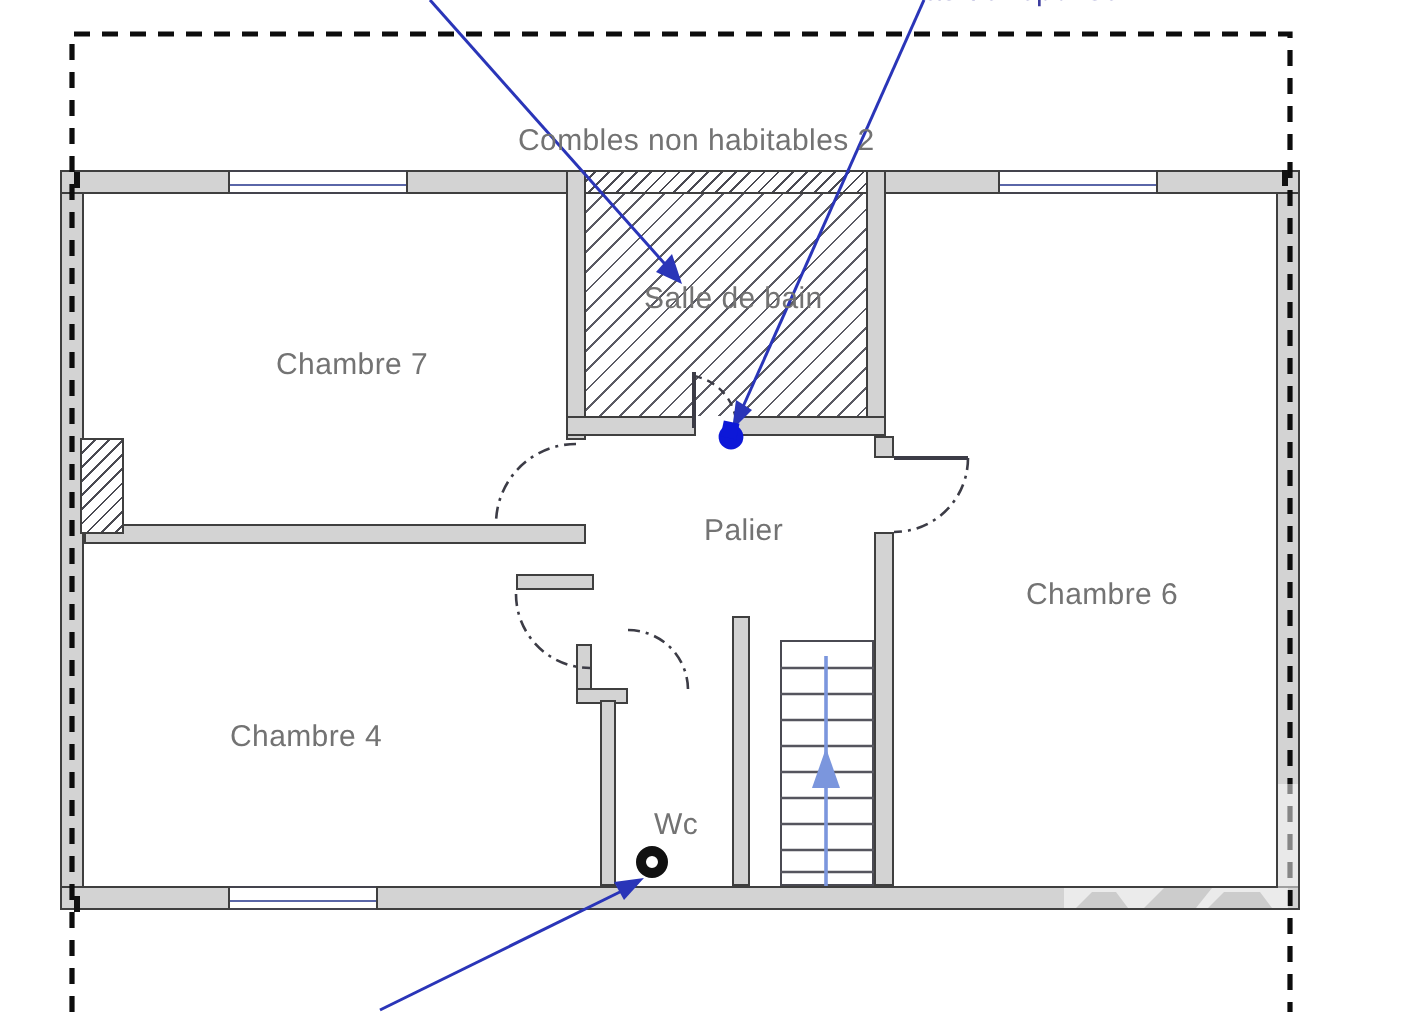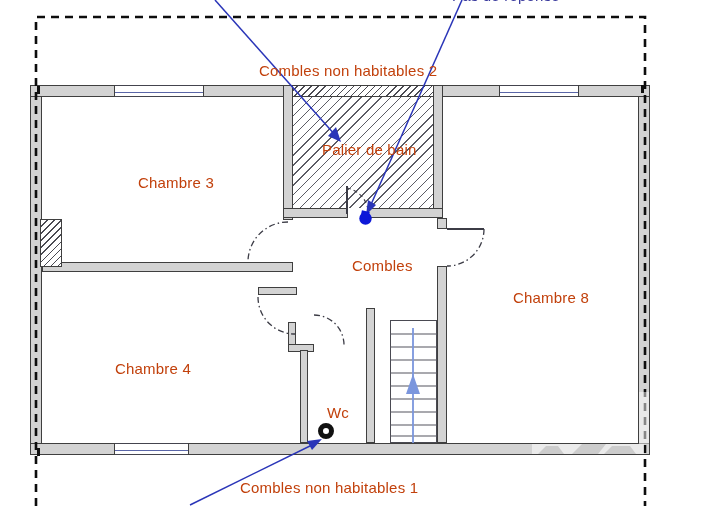--- a/index.html
+++ b/index.html
@@ -15,21 +15,21 @@
   }
   .window .win-line{position:absolute;left:0;right:0;top:55%;height:1px;background:#5a66a8;}
   .hatch{
     position:absolute;background-color:#ffffff;box-sizing:border-box;
     background-image:repeating-linear-gradient(135deg,rgba(0,0,0,0) 0 6px,#5b5b64 6px 7px);
   }
   .hatch.walled{border:1px solid #3f3f3f;
     background-image:repeating-linear-gradient(135deg,rgba(0,0,0,0) 0 4px,#4a4a52 4px 5px);}
   .stairbox{position:absolute;background:#fff;border:1px solid #4a4a52;box-sizing:border-box;}
   .lbl{
-    position:absolute;color:#c2410c;font-size:15px;white-space:nowrap;
+    position:absolute;color:#737373;font-size:15px;white-space:nowrap;
     letter-spacing:.2px;z-index:6;
   }
   .lbl.cut{color:#3c3c9e;}
   svg.overlay{position:absolute;left:0;top:0;z-index:5;}
   .rooms-layer{position:absolute;inset:0;z-index:2;}
 </style>
 </head>
 <body>
 
 <div id="plan">
@@ -125,21 +125,20 @@
       <rect x="532" y="444" width="112" height="10" fill="#ffffff" opacity="0.55"></rect>
       <rect x="639" y="392" width="10" height="52" fill="#ffffff" opacity="0.5"></rect>
       <polygon points="538,454 546,446 558,446 564,454" fill="#c9c9c9" opacity="0.9"></polygon>
       <polygon points="572,454 582,444 606,444 598,454" fill="#c9c9c9" opacity="0.9"></polygon>
       <polygon points="604,454 612,446 630,446 636,454" fill="#c9c9c9" opacity="0.9"></polygon>
     </g>
   </svg>
 
   <div class="lbl cut" style="left:452px;top:-13px">Pas de réponse</div>
   <div class="lbl" style="left:259px;top:62px">Combles non habitables 2</div>
-  <div class="lbl" style="left:240px;top:479px">Combles non habitables 1</div>
 
-  <div class="lbl" style="left:138px;top:174px">Chambre 3</div>
+  <div class="lbl" style="left:138px;top:174px">Chambre 7</div>
   <div class="lbl" style="left:115px;top:360px">Chambre 4</div>
-  <div class="lbl" style="left:513px;top:289px">Chambre 8</div>
-  <div class="lbl" style="left:322px;top:141px">Palier de bain</div>
-  <div class="lbl" style="left:352px;top:257px">Combles</div>
+  <div class="lbl" style="left:513px;top:289px">Chambre 6</div>
+  <div class="lbl" style="left:322px;top:141px">Salle de bain</div>
+  <div class="lbl" style="left:352px;top:257px">Palier</div>
   <div class="lbl" style="left:327px;top:404px">Wc</div>
 </div>
 
 </body></html>

